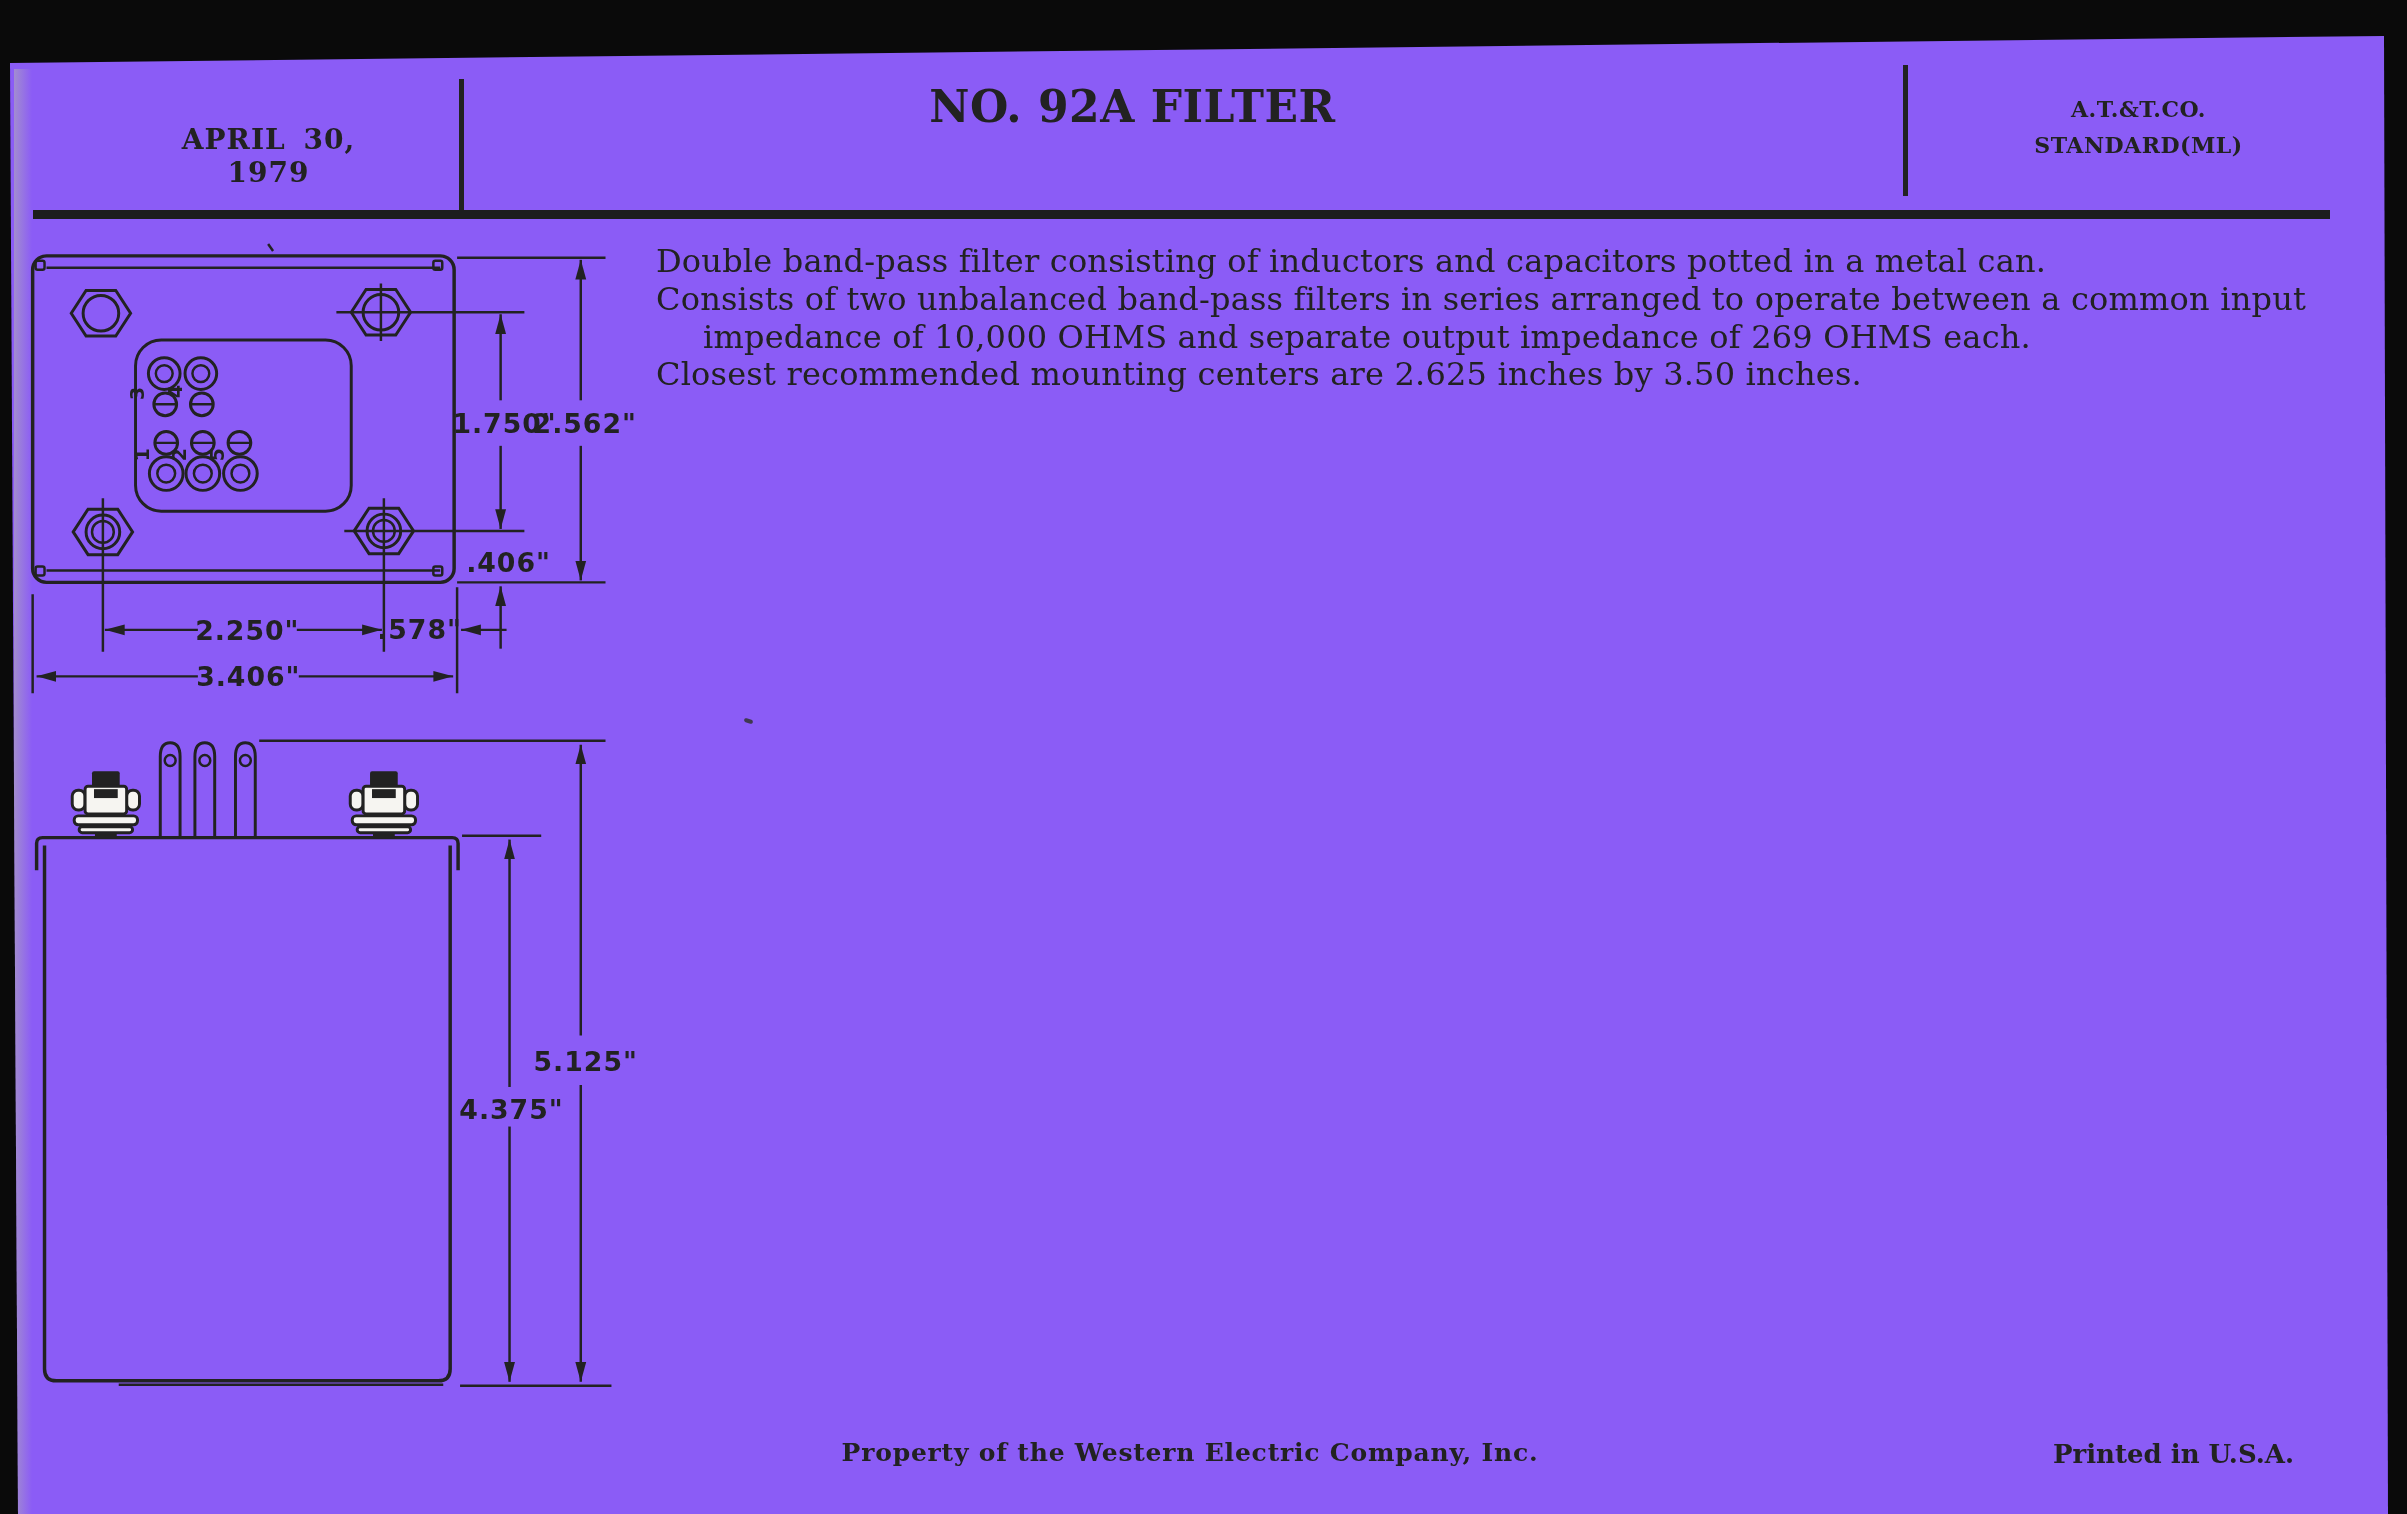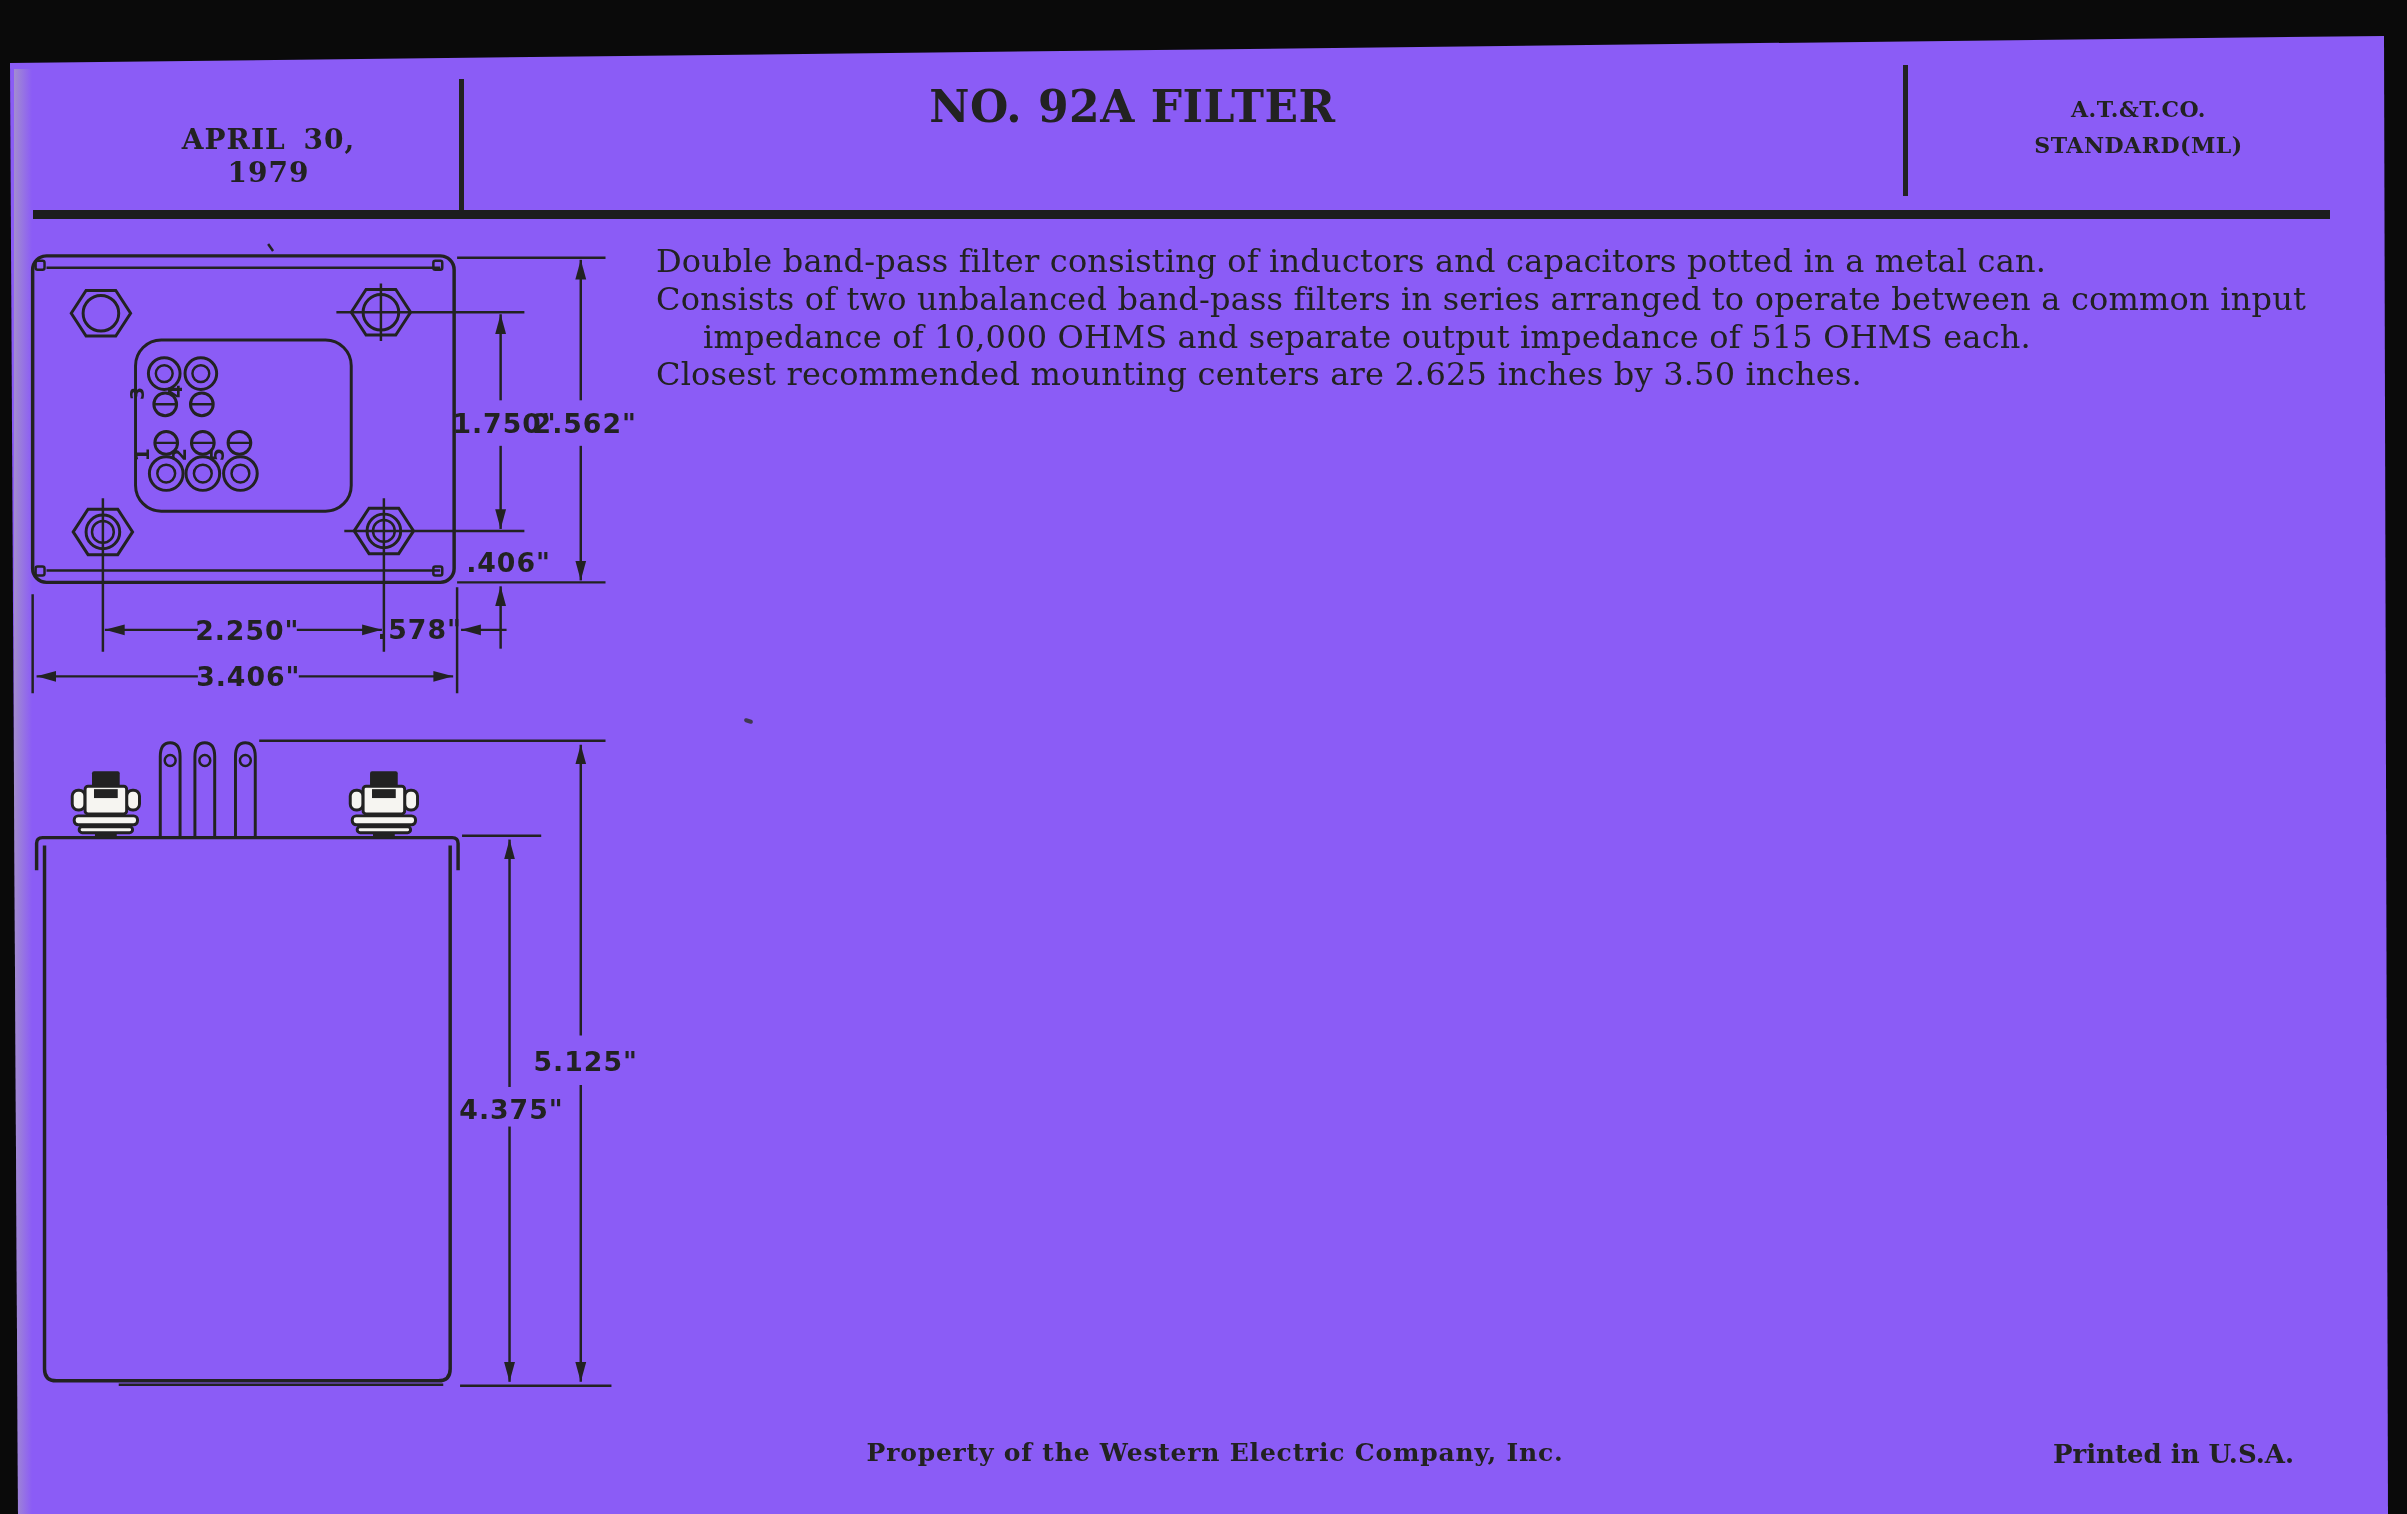--- a/index.html
+++ b/index.html
@@ -15,21 +15,21 @@
   .vrule{width:5px;background:#222;}
   .vrule.l{left:459px;top:79px;height:131px;}
   .vrule.r{left:1903px;top:65px;height:131px;}
   .hdr-title{left:889px;top:81px;width:487px;font-size:44px;font-weight:700;letter-spacing:0.5px;}
   .hdr-sub{left:851px;top:133px;width:564px;font-size:35px;font-weight:700;}
   .hdr-org{left:1990px;top:91px;width:297px;font-size:22px;font-weight:700;line-height:36px;letter-spacing:0.5px;}
   .thick-rule{left:33px;top:210px;width:2297px;height:9px;background:#1d1d1d;}
   .body-line{font-size:32px;font-weight:400;letter-spacing:0.2px;white-space:nowrap;z-index:2;}
   .bl1{left:656px;top:242px;} .bl2{left:656px;top:280px;} .bl3{left:703px;top:318px;}
   .bl4{left:656px;top:355px;} .bl5{left:656px;top:394px;}
-  .foot-prop{left:819px;top:1438px;width:792px;font-size:25px;font-weight:700;letter-spacing:0.8px;}
+  .foot-prop{left:794px;top:1438px;width:792px;font-size:25px;font-weight:700;letter-spacing:0.8px;}
   .foot-print{left:2025px;top:1439px;width:297px;font-size:26px;font-weight:700;}
   .speck{left:744px;top:719px;width:9px;height:4px;background:#333;border-radius:2px;transform:rotate(18deg);opacity:.85;}
   svg#drawing{position:absolute;left:0;top:0;z-index:1;}
   .oln{stroke:#222;stroke-width:3.5;fill:none;}
   .o3{stroke:#222;stroke-width:3;fill:none;}
   .dln{stroke:#222;stroke-width:2.5;fill:none;}
   .fil{fill:#222;stroke:none;}
   .pap{fill:#f6f5f1;}
   text.dim{font:700 27px "DejaVu Sans","Liberation Sans",sans-serif;fill:#222;letter-spacing:1px;}
   text.tnum{font:700 19px "DejaVu Sans","Liberation Sans",sans-serif;fill:#222;}
@@ -46,21 +46,21 @@
     <div class="abs hdr-title ctr">NO. 92A FILTER</div>
     <div class="abs vrule r"></div>
     <div class="abs hdr-org ctr">
       <div>A.T.&amp;T.CO.</div>
       <div>STANDARD(ML)</div>
     </div>
     <div class="abs thick-rule"></div>
 
     <div class="abs body-line bl1">Double band-pass filter consisting of inductors and capacitors potted in a metal can.</div>
     <div class="abs body-line bl2">Consists of two unbalanced band-pass filters in series arranged to operate between a common input</div>
-    <div class="abs body-line bl3">impedance of 10,000 OHMS and separate output impedance of 515 OHMS each.</div>
+    <div class="abs body-line bl3">impedance of 10,000 OHMS and separate output impedance of 269 OHMS each.</div>
     <div class="abs body-line bl4">Closest recommended mounting centers are 2.625 inches by 3.50 inches.</div>
 
     <svg id="drawing" width="653" height="1515" viewBox="0 0 660 1530">
       <defs>
         <marker id="ah" markerUnits="userSpaceOnUse" markerWidth="22" markerHeight="14" refX="20" refY="7" orient="auto">
           <path d="M20 7 L0 1.5 L0 12.5 Z" fill="#222"></path>
         </marker>
       </defs>
 
       <g>

